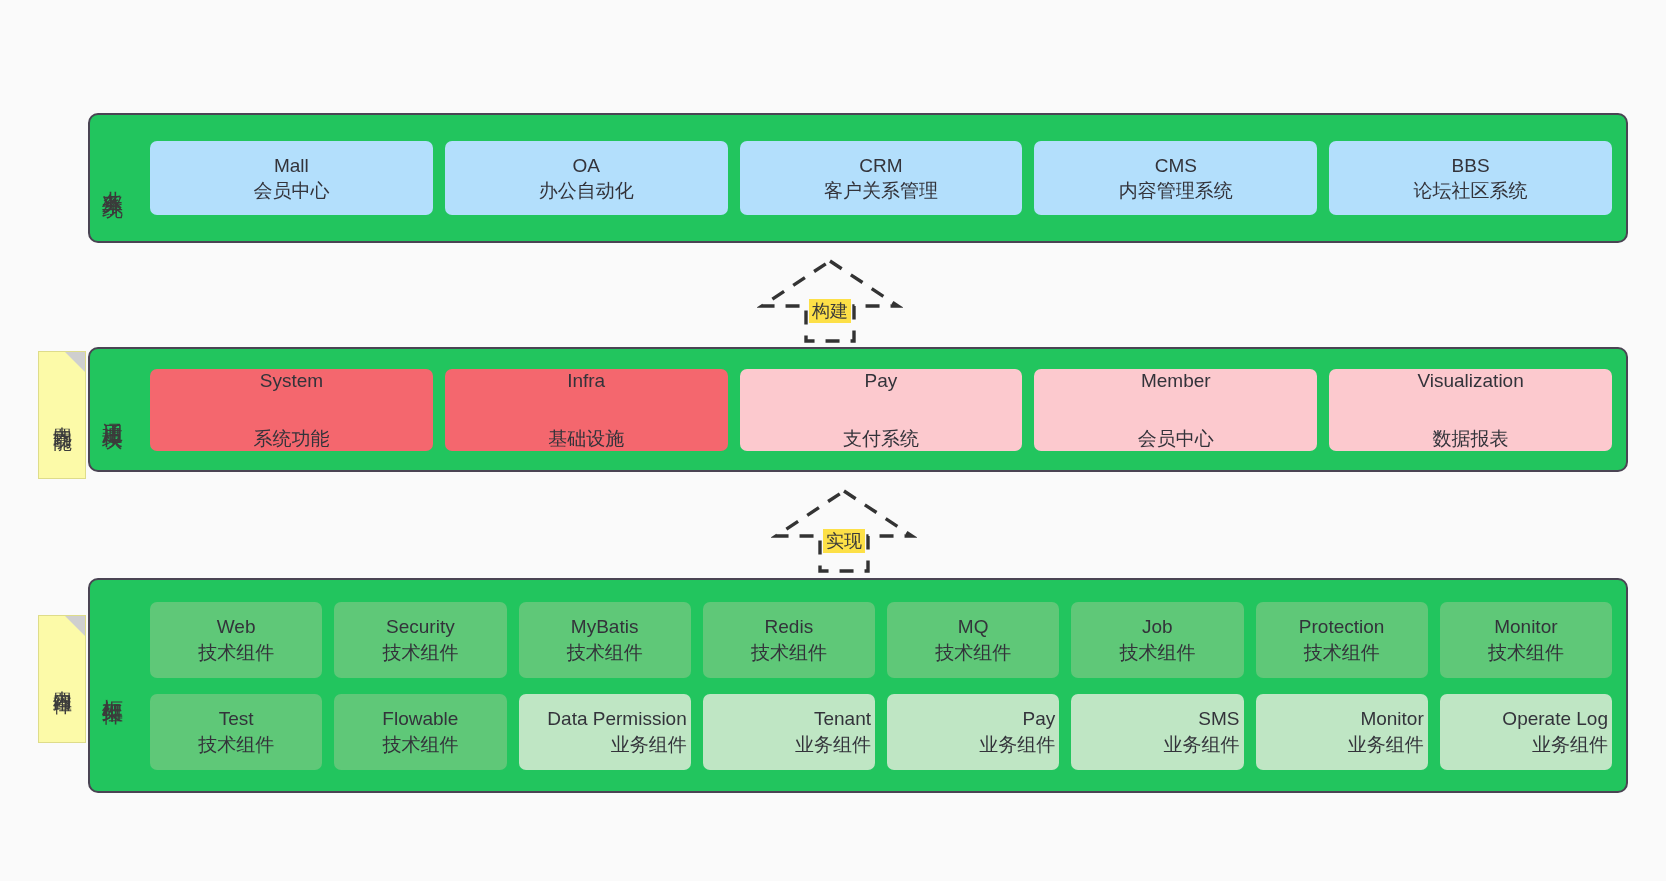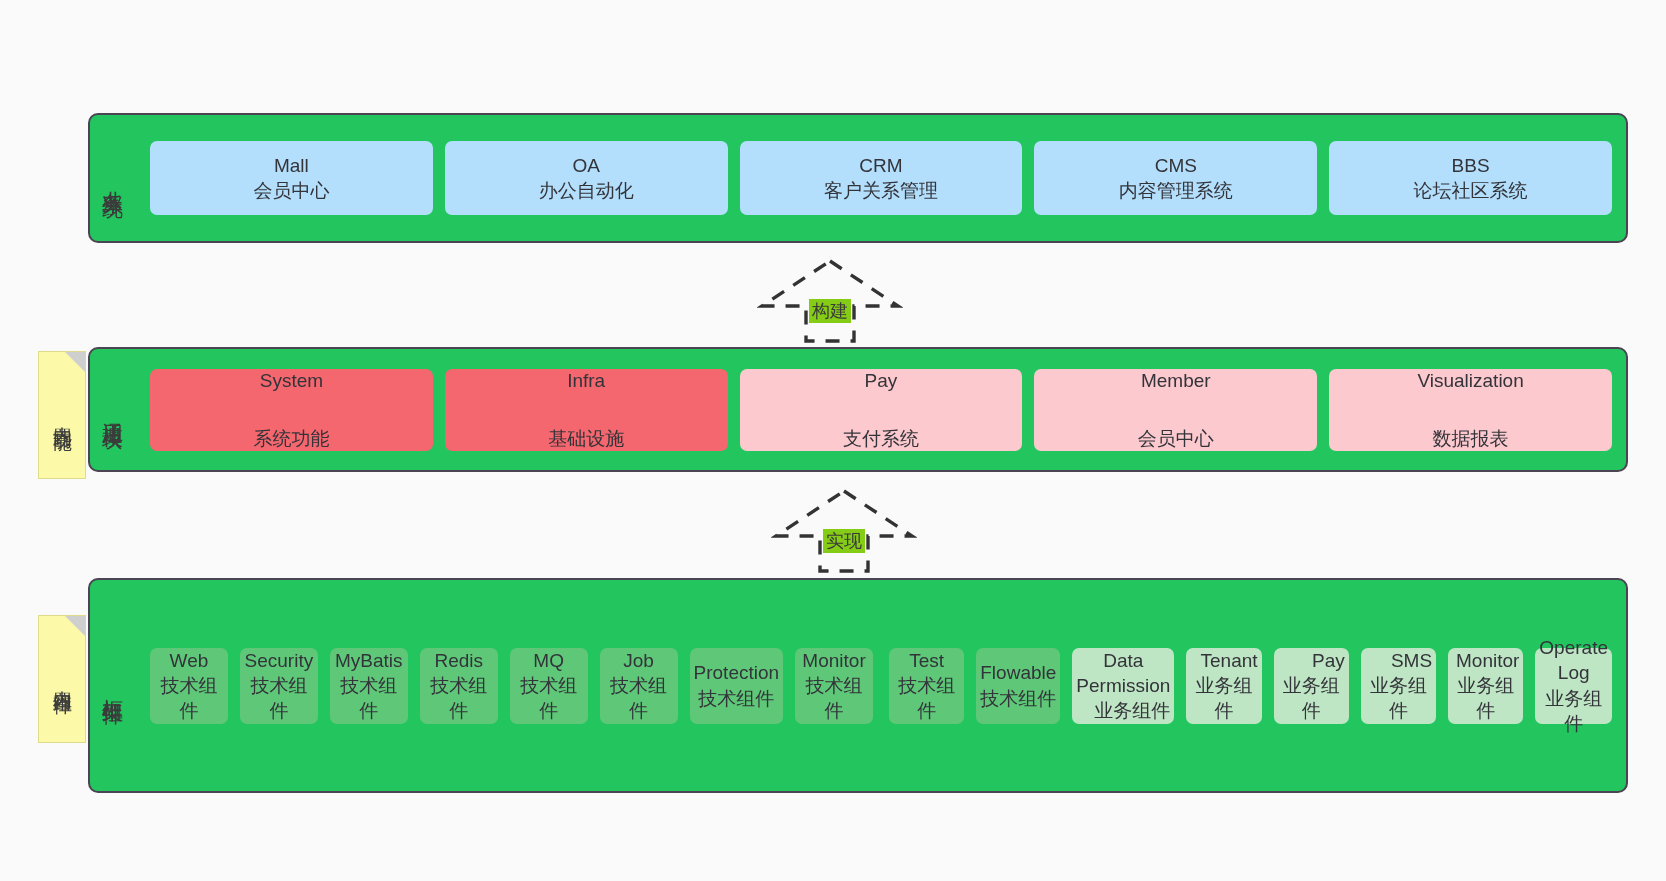--- a/index.html
+++ b/index.html
@@ -44,21 +44,21 @@
 
   .layer-body {
     flex: 1 1 auto;
     display: flex;
     align-items: center;
     justify-content: space-between;
     padding: 0 14px;
     gap: 12px;
   }
   .layer-body.two-rows {
-    flex-direction: row;
+    flex-direction: column;
     justify-content: center;
     gap: 16px;
     padding: 16px 14px;
   }
   .grid-row {
     display: flex;
     width: 100%;
     align-items: stretch;
     justify-content: space-between;
     gap: 12px;
@@ -125,21 +125,21 @@
   
   .arrow {
     position: absolute;
     pointer-events: none;
   }
   .arrow .arrow-caption {
     position: absolute;
     left: 50%;
     transform: translateX(-50%);
     bottom: 22px;
-    background: #84cc16;
+    background: #fde047;
     padding: 0 3px;
     font-size: 18px;
     color: #3a3a3a;
     white-space: nowrap;
     user-select: none;
   }
 </style>
 </head>
 <body>
 

